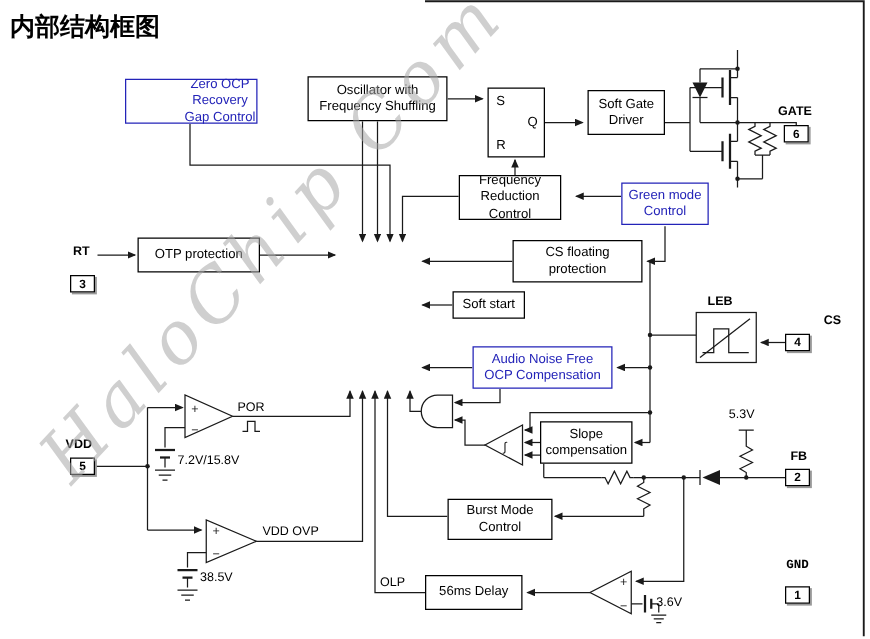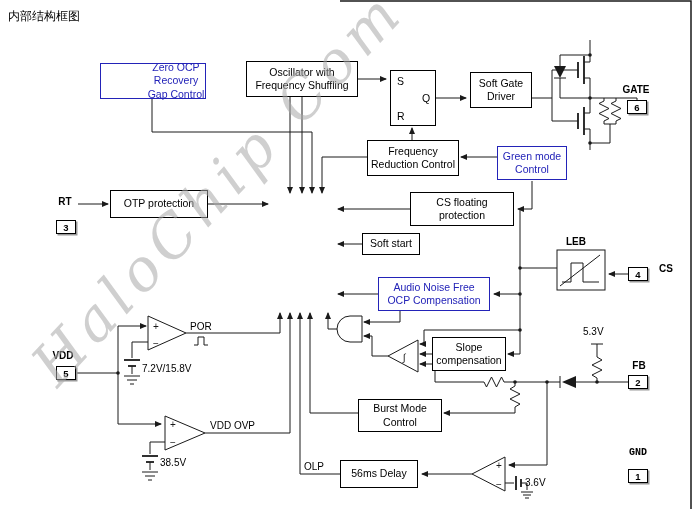--- a/index.html
+++ b/index.html
@@ -1,18 +1,18 @@
 <!DOCTYPE html>
 <html style="--accent-blue: #2323b8; --wire: #1a1a1a; --watermark-gray: #a9a9a9;"><head>
 <meta charset="utf-8">
 <style>
   html,body{margin:0;padding:0;background:#fff;}
   .stage{position:relative;width:696px;height:511px;background:#fff;overflow:hidden;
          font-family:"Liberation Sans",sans-serif;color:#000;}
-  .title{position:absolute;left:8px;top:8px;font-size:12px;font-weight:400;z-index:2;}
+  .title{position:absolute;left:8px;top:8px;font-size:20px;font-weight:700;z-index:2;}
   .blk{position:absolute;border:1px solid #000;background:#fff;display:flex;align-items:center;
        justify-content:center;text-align:center;font-size:10.5px;line-height:1.25;
        white-space:pre-line;z-index:2;box-sizing:border-box;}
   .blk.blue{border-color:var(--accent-blue);color:var(--accent-blue);}
   .blk.bold{font-weight:700;font-size:11px;line-height:1.5;}
   .latchtxt{position:absolute;font-size:10.5px;}
   .txt{position:absolute;font-size:10px;z-index:2;white-space:nowrap;}
   .pinlabel{position:absolute;font-size:10px;font-weight:700;z-index:2;text-align:center;}
   .pinbox{position:absolute;width:20px;height:14px;border:1px solid #000;background:#fff;
           box-shadow:1.5px 1.5px 0 #999;font-size:9.5px;font-weight:700;display:flex;
@@ -196,21 +196,21 @@
 Frequency Shuffling</div>
 
   <div class="blk" style="left:390px;top:70px;width:46px;height:56px;">
     <span class="latchtxt" style="left:6px;top:4px;">S</span>
     <span class="latchtxt" style="left:31px;top:21px;">Q</span>
     <span class="latchtxt" style="left:6px;top:39px;">R</span>
   </div>
 
   <div class="blk" style="left:470px;top:72px;width:62px;height:36px;">Soft Gate
 Driver</div>
-  <div class="blk" style="left:367px;top:140px;width:92px;height:36px;">Frequency
+  <div class="blk" style="left:367px;top:140px;width:82px;height:36px;">Frequency
 Reduction Control</div>
   <div class="blk blue" style="left:497px;top:146px;width:70px;height:34px;">Green mode
 Control</div>
   <div class="blk" style="left:110px;top:190px;width:98px;height:28px;">OTP protection</div>
   <div class="blk" style="left:410px;top:192px;width:104px;height:34px;">CS floating
 protection</div>
   <div class="blk" style="left:362px;top:233px;width:58px;height:22px;">Soft start</div>
   <div class="blk" style="left:432px;top:337px;width:74px;height:34px;">Slope
 compensation</div>
   <div class="blk blue" style="left:378px;top:277px;width:112px;height:34px;">Audio Noise Free
@@ -227,21 +227,21 @@
   <div class="txt" style="left:160px;top:457px;">38.5V</div>
   <div class="txt" style="left:525px;top:477px;">3.6V</div>
   <div class="txt" style="left:583px;top:326px;">5.3V</div>
 
   <div class="pinlabel" style="left:616px;top:84px;width:40px;">GATE</div>
   <div class="pinbox" style="left:627px;top:100px;">6</div>
 
   <div class="pinlabel" style="left:54px;top:196px;width:22px;">RT</div>
   <div class="pinbox" style="left:56px;top:220px;">3</div>
 
-  <div class="pinlabel" style="left:656px;top:251px;width:20px;margin-top:12px;">CS</div>
+  <div class="pinlabel" style="left:656px;top:251px;width:20px;">CS</div>
   <div class="pinbox" style="left:628px;top:267px;">4</div>
 
   <div class="pinlabel" style="left:630px;top:360px;width:18px;">FB</div>
   <div class="pinbox" style="left:628px;top:375px;">2</div>
 
   <div class="pinlabel" style="left:46px;top:350px;width:34px;">VDD</div>
   <div class="pinbox" style="left:56px;top:366px;">5</div>
 
   <div class="pinlabel" style="left:622px;top:447px;width:32px;font-family:Liberation Mono, monospace;">GND</div>
   <div class="pinbox" style="left:628px;top:469px;">1</div>

